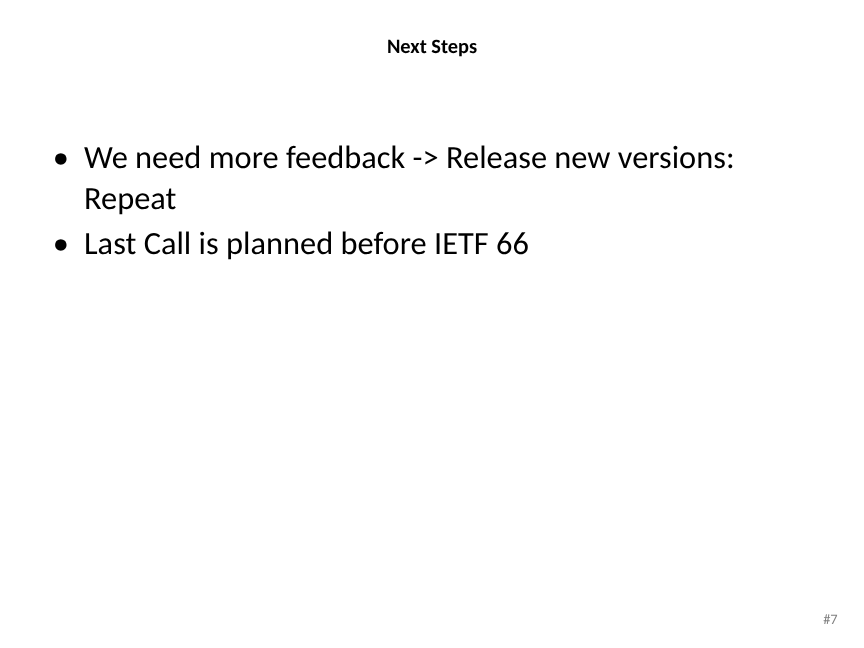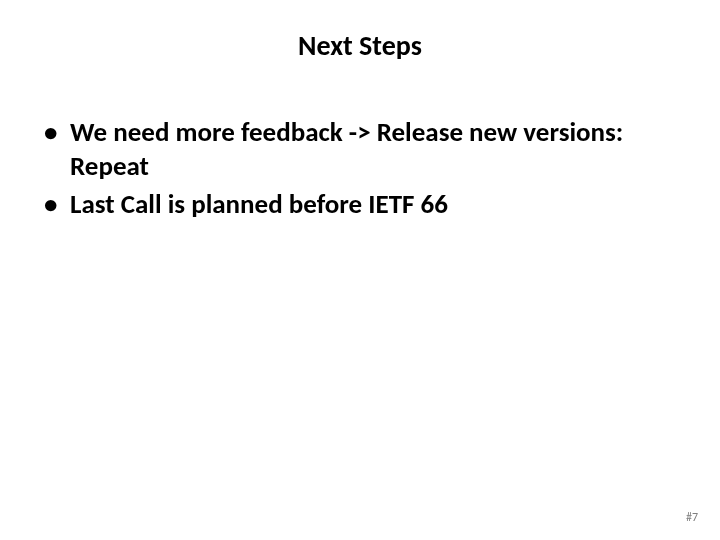--- a/index.html
+++ b/index.html
@@ -18,28 +18,27 @@
     height: 540px;
     box-sizing: border-box;
   }
   .title {
     position: absolute;
     top: 28px;
     left: 0;
     width: 100%;
     text-align: center;
     font-weight: 700;
-    font-size: 28px;
+    font-size: 17px;
   }
   .body {
     position: absolute;
     top: 115px;
     left: 38px;
     right: 48px;
-    font-weight: bold;
   }
   ul.bullets {
     list-style: none;
     margin: 0;
     padding: 0;
   }
   ul.bullets li {
     position: relative;
     padding-left: 32px;
     font-size: 27px;

